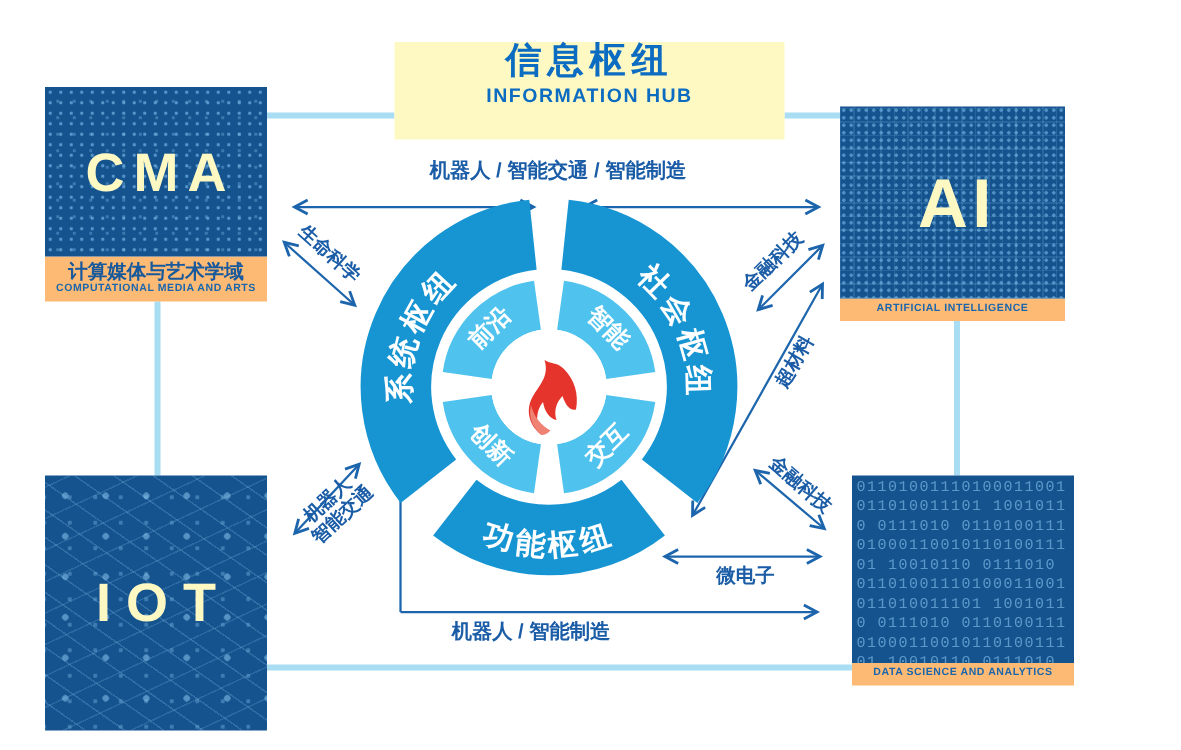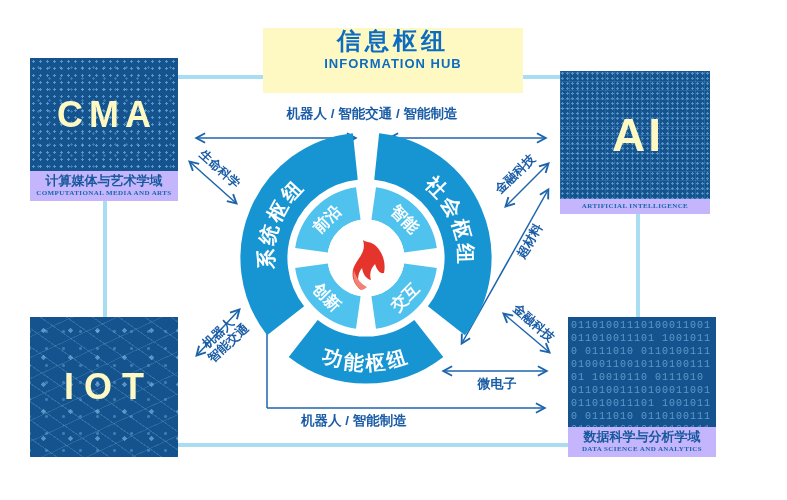--- a/index.html
+++ b/index.html
@@ -13,28 +13,28 @@
   .dbox{position:absolute;display:flex;flex-direction:column;}
   .dbox .dark{
     position:relative;flex:1;background:#15538f;display:flex;align-items:center;justify-content:center;
     overflow:hidden;
   }
   .dbox .abbr{
     position:relative;z-index:2;color:#fef9c3;font-weight:bold;font-size:36px;letter-spacing:6px;
     text-indent:6px;
   }
   .dbox .strip{
-    background:#c4b5fd;text-align:center;padding:3px 2px 4px 2px;line-height:1.15;font-family:Liberation Serif, serif;
+    background:#fdba74;text-align:center;padding:3px 2px 4px 2px;line-height:1.15;
   }
   .dbox .zh{color:#17599c;font-weight:bold;font-size:13px;}
   .dbox .en{color:#1a66ad;font-weight:bold;font-size:7px;letter-spacing:.4px;}
 
   #box-cma{left:30px;top:58px;width:148px;height:143px;}
   #box-ai {left:560px;top:58px;width:150px;height:143px;margin-top:13px;}
-  #box-iot{left:30px;top:317px;width:148px;height:140px;}
+  #box-iot{left:30px;top:317px;width:148px;height:170px;}
   #box-dsa{left:568px;top:317px;width:148px;height:140px;}
   #box-ai .abbr{font-size:46px;letter-spacing:3px;}
   #box-iot .abbr{letter-spacing:10px;text-indent:10px;}
 
   
   .pat-dots{
     background-image:
       radial-gradient(rgba(130,195,240,.60) 1.1px, transparent 1.3px),
       radial-gradient(rgba(130,195,240,.35) 1.1px, transparent 1.3px);
     background-size:7px 7px,11px 11px;background-position:0 0,3px 4px;
@@ -202,18 +202,17 @@
       <div class="pat-net"></div>
       <span class="abbr">IOT</span>
     </div>
   </div>
 
   <div class="dbox" id="box-dsa">
     <div class="dark">
       <div class="pat-binary">01101001110100011001011010011101 10010110 0111010 01101001110100011001011010011101 10010110 0111010 01101001110100011001011010011101 10010110 0111010 01101001110100011001011010011101 10010110 0111010 01101001110100011001011010011101 10010110 0111010 01101001110100011001011010011101 10010110 0111010 01101001110100011001011010011101 10010110 0111010 01101001110100011001011010011101 10010110 0111010 01101001110100011001011010011101 10010110 0111010 01101001110100011001011010011101 10010110 0111010 01101001110100011001011010011101 10010110 0111010 01101001110100011001011010011101 10010110 0111010 01101001110100011001011010011101 10010110 0111010 01101001110100011001011010011101 10010110 0111010 01101001110100011001011010011101 10010110 0111010 01101001110100011001011010011101 10010110 0111010 01101001110100011001011010011101 10010110 0111010 01101001110100011001011010011101 10010110 0111010 01101001110100011001011010011101 10010110 0111010 01101001110100011001011010011101 10010110 0111010 01101001110100011001011010011101 10010110 0111010 01101001110100011001011010011101 10010110 0111010 01101001110100011001011010011101 10010110 0111010 01101001110100011001011010011101 10010110 0111010 01101001110100011001011010011101 10010110 0111010 01101001110100011001011010011101 10010110 0111010 </div>
     </div>
     <div class="strip">
-      <div class="zh">数据科学与分析学域</div>
       <div class="en">DATA SCIENCE AND ANALYTICS</div>
     </div>
   </div>
 
 </div>
 
 </body></html>

